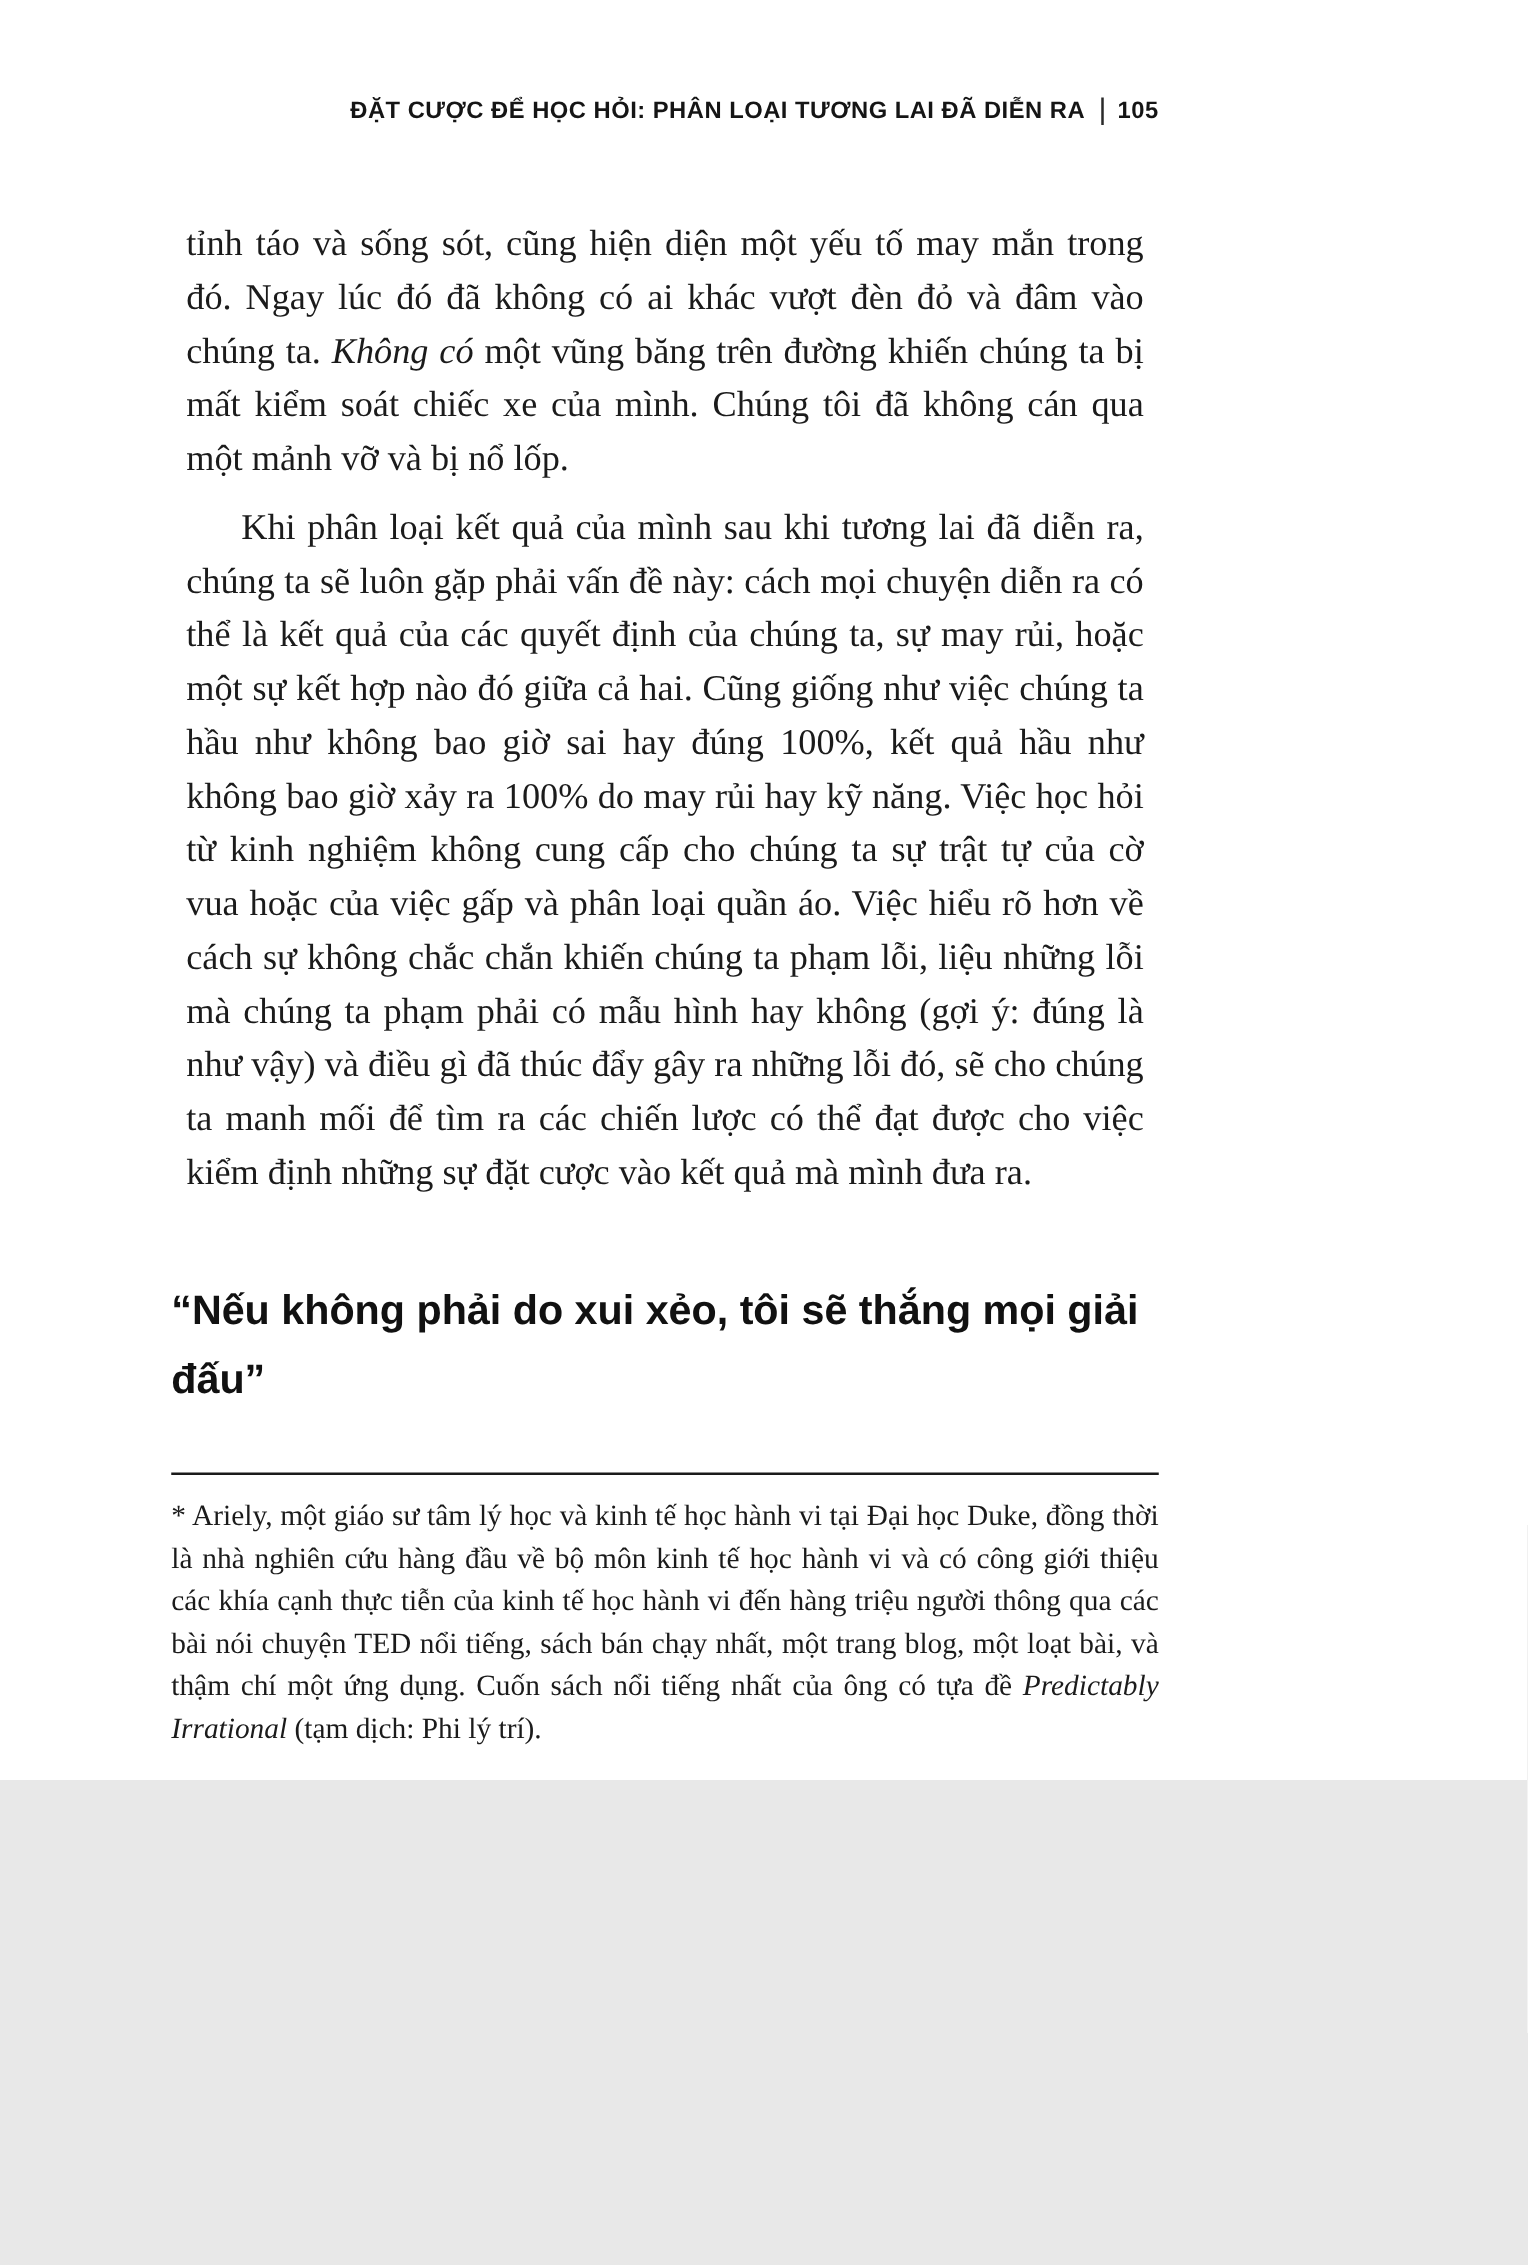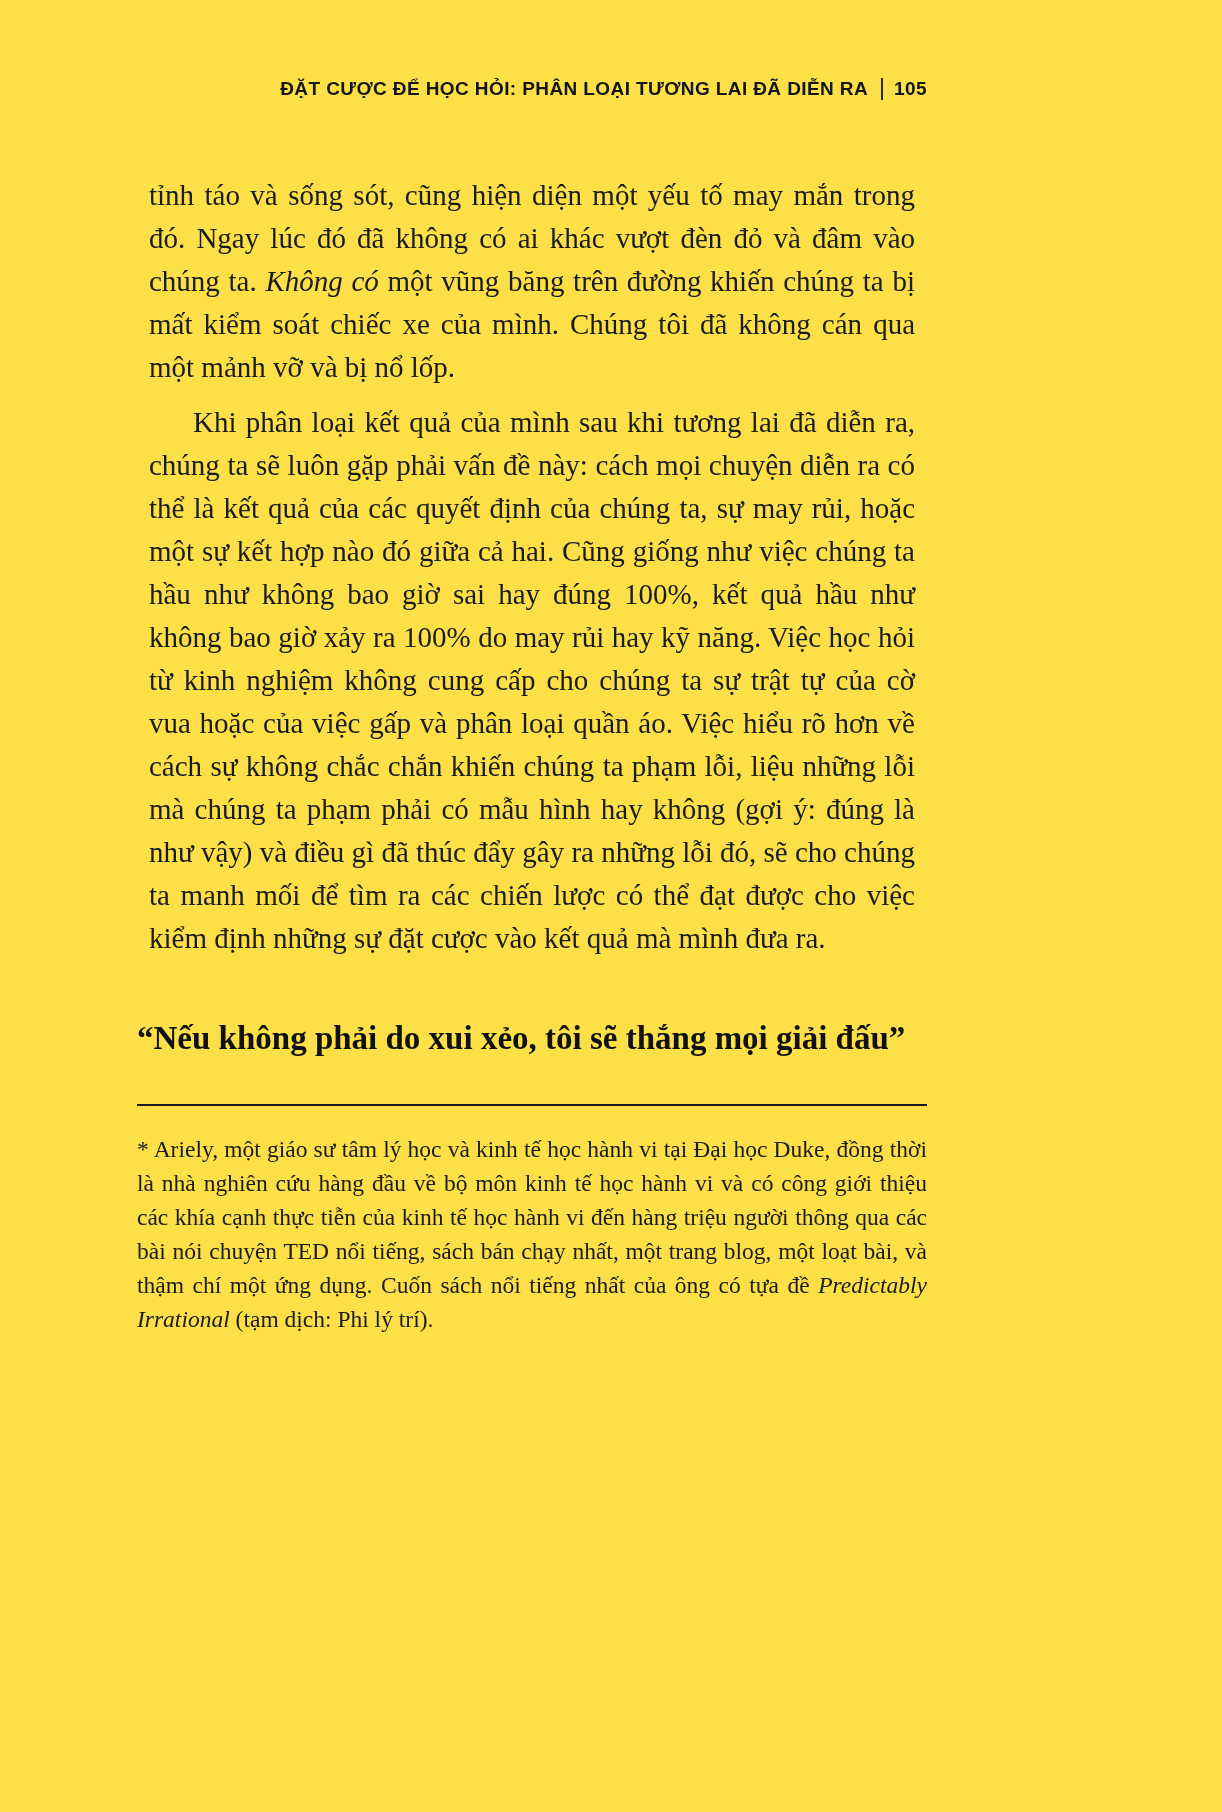--- a/index.html
+++ b/index.html
@@ -1,21 +1,21 @@
 <!DOCTYPE html>
 <html><head>
 <meta charset="utf-8">
 <style>
   html, body { margin: 0; padding: 0; background: #e8e8e8; }
   .page {
     position: relative;
     width: 1222px;
-    height: 1812px;
+    height: 1424px;
     margin: 0 auto;
-    background: #fde047;
+    background: #ffffff;
     color: #1b1b1b;
     font-family: "Liberation Serif", serif;
     overflow: hidden;
   }
   .content {
     position: absolute;
     left: 137px;
     top: 78px;
     width: 790px;
   }
@@ -44,32 +44,32 @@
   }
   .body-text p { margin: 12px; }
   .body-text p.indent { text-indent: 44px; }
   .italic { font-style: italic; }
   sup.note-ref {
     font-size: 17px;
     line-height: 0;
     vertical-align: super;
   }
   .section-heading {
-    font-family: Liberation Serif, serif;
+    font-family: Liberation Sans, sans-serif;
     font-weight: 700;
     font-size: 33px;
-    line-height: 36px;
+    line-height: 55px;
     color: #111111;
     margin: 60px 0 44px 0;
     text-align: left;
   }
   .footnote {
     margin-top: 48px;
     border-top: 2px solid #1a1a1a;
-    padding-top: 26px;
+    padding-top: 16px;
     font-size: 23.5px;
     line-height: 34px;
     text-align: justify;
     color: #1b1b1b;
   }
   .footnote p { margin: 0; }
 </style>
 </head>
 <body>
 

